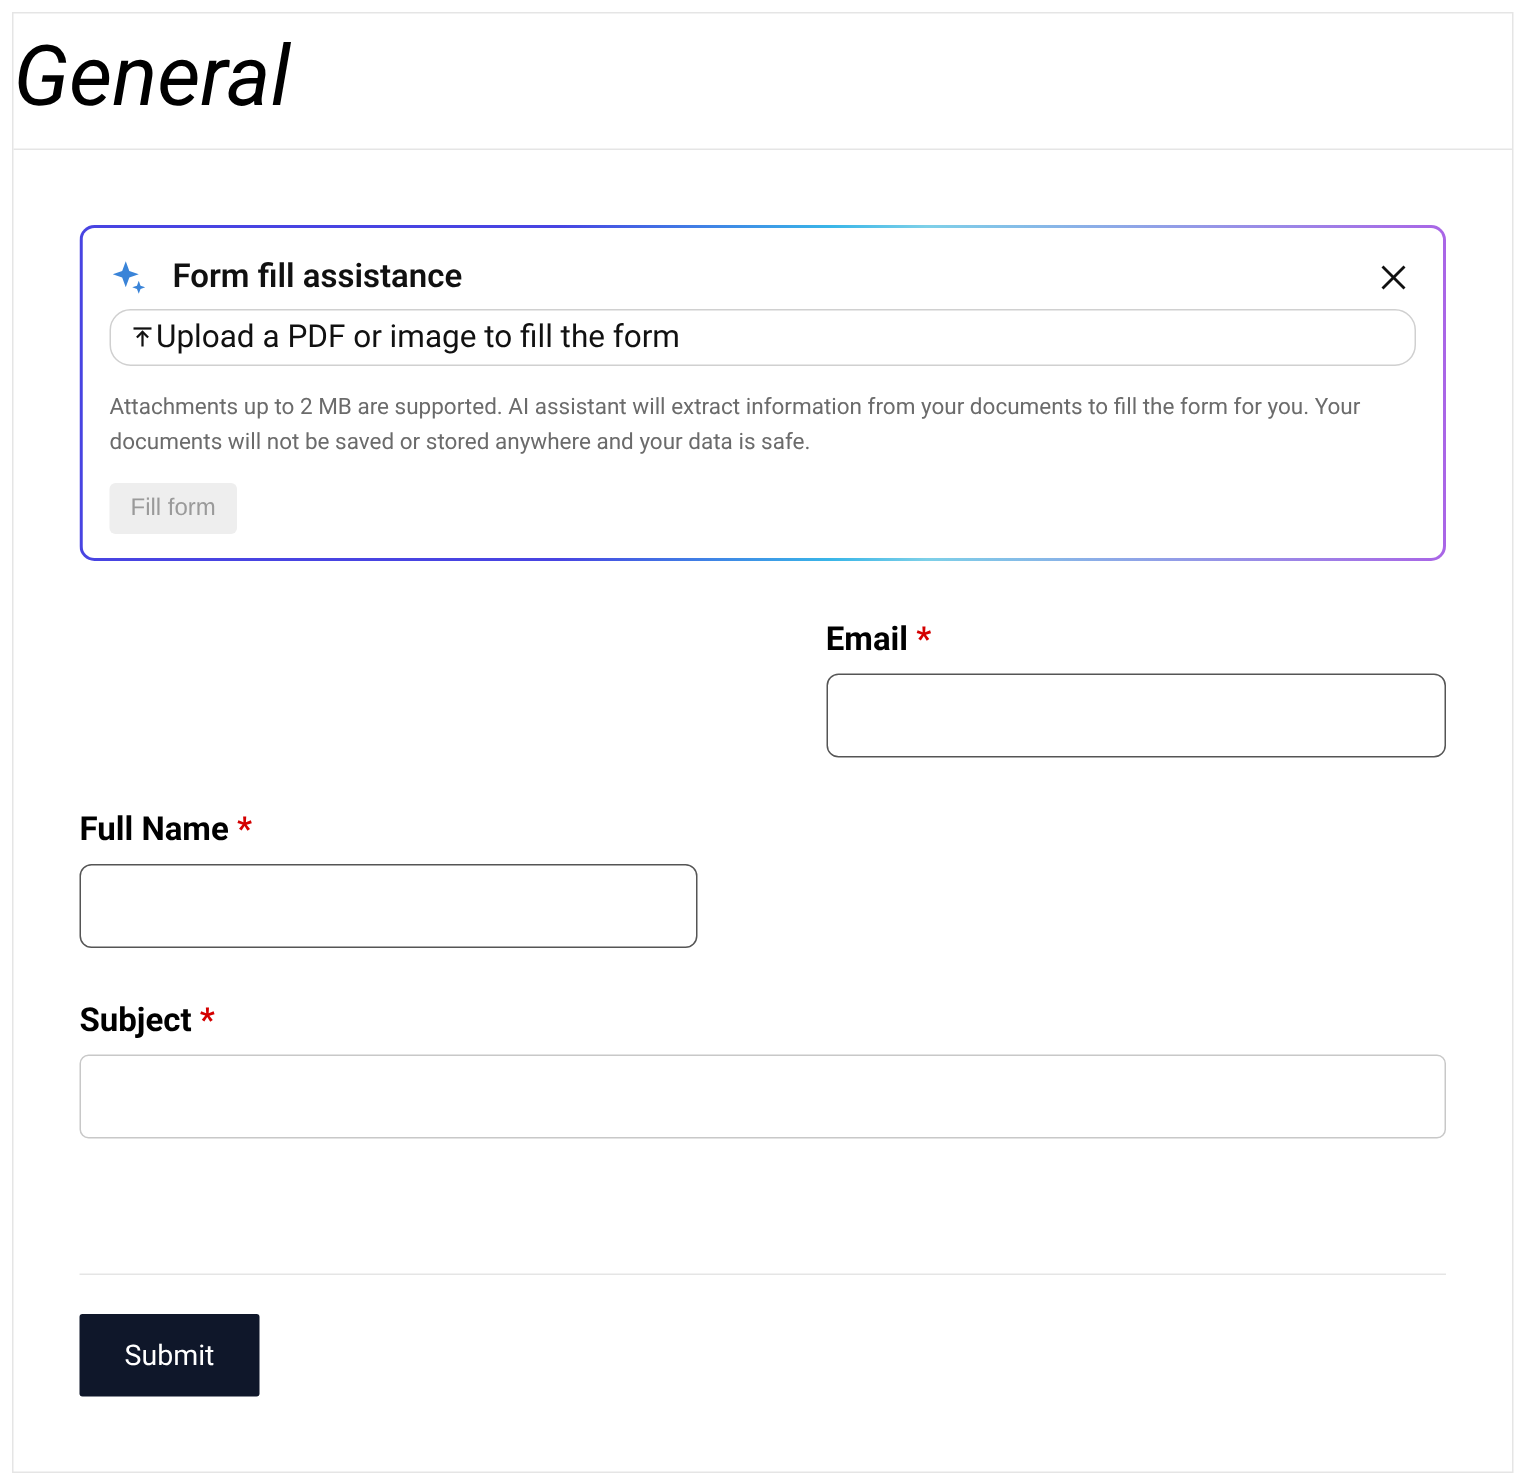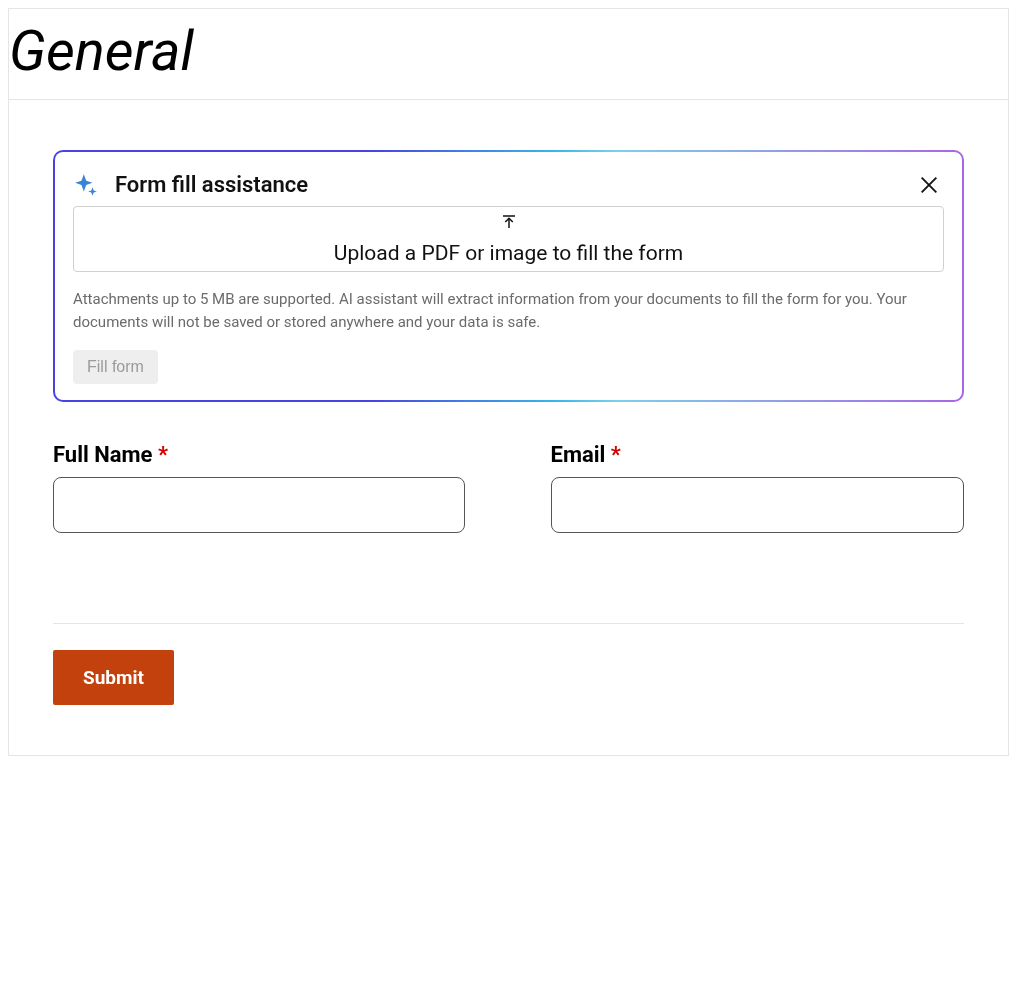--- a/index.html
+++ b/index.html
@@ -67,28 +67,26 @@
       border: none;
       cursor: pointer;
       padding: 4px;
       display: inline-flex;
       align-items: center;
       justify-content: center;
     }
     .upload-row {
       display: flex;
       align-items: center;
-      gap: 10px;
       border: 1px solid #d0d0d0;
-      border-radius: 4px;
+      border-radius: 14px;
       padding: 6px 12px;
       margin-bottom: 16px;
       cursor: pointer;
       background: #fff;
-      flex-direction: column;
     }
     .upload-icon {
       width: 18px;
       height: 18px;
       display: inline-flex;
     }
     .upload-text {
       font-size: 21px;
       color: #111;
     }
@@ -168,25 +166,25 @@
       padding: 0 12px;
       font-size: 16px;
       background: #fff;
     }
     .footer-area {
       margin-top: 90px;
       border-top: 1px solid #e5e5e5;
       padding: 26px 0 30px 0;
     }
     .submit-btn {
-      background: #c2410c;
+      background: #0f172a;
       color: #fff;
       border: none;
       font-size: 19px;
-      font-weight: 700;
+      font-weight: 400;
       padding: 16px 30px;
       cursor: pointer;
       border-radius: 2px;
       font-family: inherit;
     }
   </style>
 </head>
 <body>
 
 <div class="page-container">
@@ -221,43 +219,50 @@
         <span class="upload-icon">
           <svg viewBox="0 0 24 24" width="18" height="18">
             <line x1="4" y1="4" x2="20" y2="4" stroke="#111" stroke-width="2"></line>
             <line x1="12" y1="20" x2="12" y2="7" stroke="#111" stroke-width="2"></line>
             <polyline points="7,12 12,7 17,12" fill="none" stroke="#111" stroke-width="2"></polyline>
           </svg>
         </span>
         <span class="upload-text">Upload a PDF or image to fill the form</span>
       </div>
 
-      <p class="assist-hint">Attachments up to 5 MB are supported. AI assistant will extract information from your documents to fill the form for you. Your documents will not be saved or stored anywhere and your data is safe.</p>
+      <p class="assist-hint">Attachments up to 2 MB are supported. AI assistant will extract information from your documents to fill the form for you. Your documents will not be saved or stored anywhere and your data is safe.</p>
 
       <button class="fill-btn" disabled="">Fill form</button>
     </div>
 
     <div class="form-grid">
+
+      <div class="form-group email-col">
+        <label class="field-label">
+          <span>Email</span>
+          <span class="req">*</span>
+        </label>
+        <input type="text" class="text-input" value="" style="">
+      </div>
 
       <div class="form-group name-col">
         <label class="field-label">
           <span>Full Name</span>
           <span class="req">*</span>
         </label>
         <input type="text" class="text-input name-width" value="" style="">
       </div>
 
-      <div class="form-group email-col">
+      <div class="form-group full">
         <label class="field-label">
-          <span>Email</span>
+          <span>Subject</span>
           <span class="req">*</span>
         </label>
-        <input type="text" class="text-input" value="" style="">
-      </div>
-
+        <input type="text" class="subject-input" value="" style="">
+      </div>
 
 
     </div>
 
     <div class="footer-area">
       <button class="submit-btn">Submit</button>
     </div>
 
   </div>
 </div>

